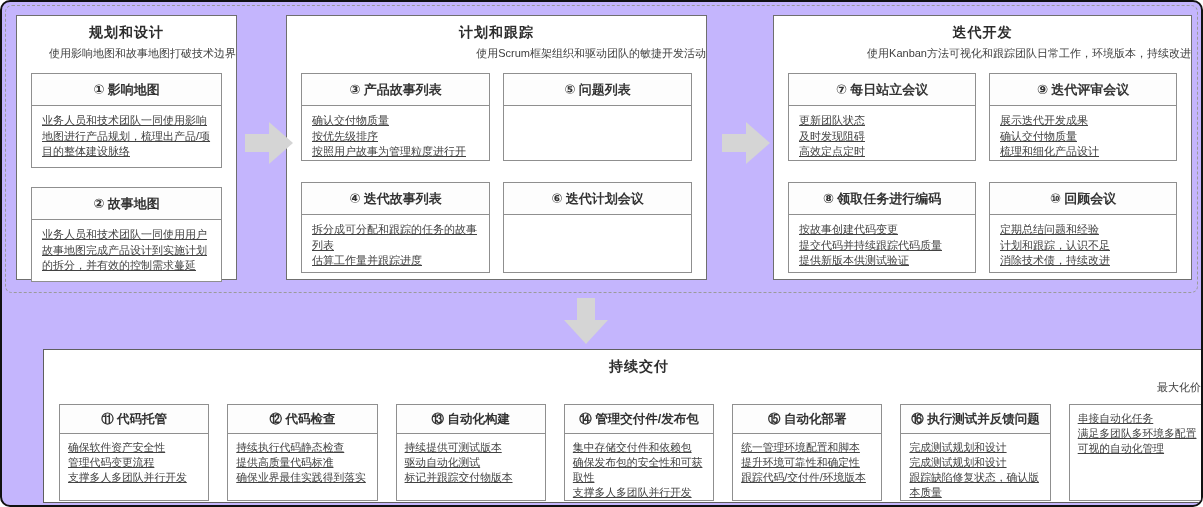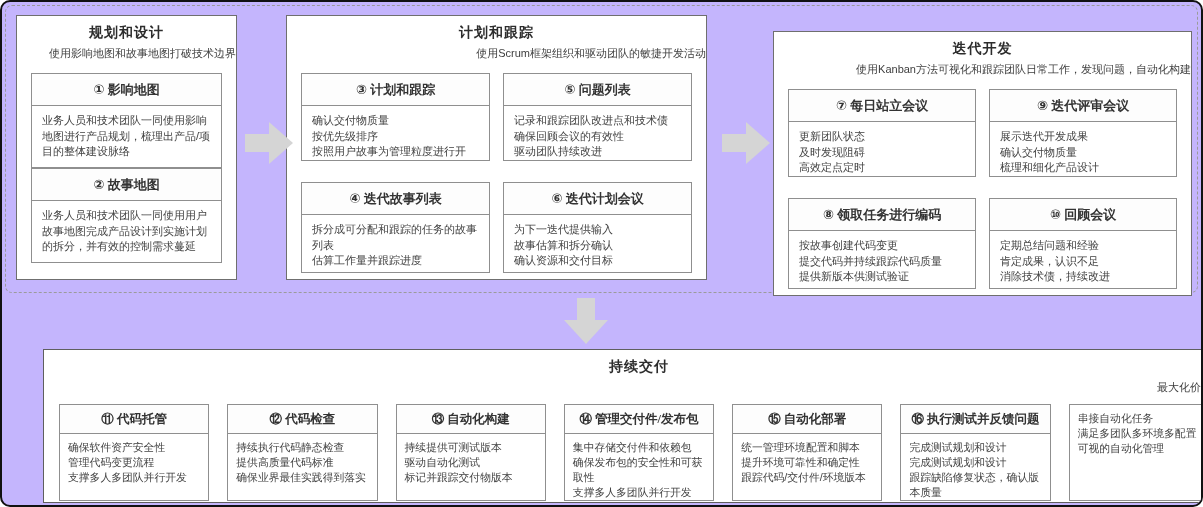--- a/index.html
+++ b/index.html
@@ -10,46 +10,46 @@
   }
   .dashed-region {
     position:absolute; left:3px; top:3px; width:1193px; height:288px;
     border:1px dashed #9b9b9b; border-radius:7px; box-sizing:border-box;
   }
   .group {
     position:absolute; box-sizing:border-box; border:1px solid #6f6f6f; background:#fff;
   }
   .group-planning  { left:14px;  top:13px; width:221px; height:265px; }
   .group-tracking  { left:284px; top:13px; width:421px; height:265px; }
-  .group-iteration { left:771px; top:29px; width:419px; height:265px; }
+  .group-iteration { left:771px; top:13px; width:419px; height:265px; }
   .group-title { text-align:center; font-weight:bold; font-size:14px; color:#2d2d2d; margin-top:8px; letter-spacing:1px; }
   .group-subtitle { text-align:right; font-size:11px; color:#3e3e3e; margin-top:4px; white-space:nowrap; }
 
   .card { border:1px solid #8f8f8f; background:#fff; display:flex; flex-direction:column; box-sizing:border-box; overflow:hidden; }
   .card-header {
     border-bottom:1px solid #8f8f8f; text-align:center; font-size:13px; font-weight:600;
     color:#333; padding:7px 4px 6px; background:#fdfdfd; flex:0 0 auto;
   }
   .card-body { padding:7px 10px; font-size:11px; color:#424242; line-height:1.42; flex:1; }
-  .card-line { margin:0; }
-
-  .cards-col { display:flex; flex-direction:column; padding:12px 14px 0; }
+  .card-line { margin:0;text-decoration:underline; }
+
+  .cards-col { display:flex; flex-direction:column; gap:19px; padding:12px 14px 0; }
   .cards-col .card { height:95px; }
 
   .cards-grid2 { display:grid; grid-template-columns:1fr 1fr; gap:21px 13px; padding:12px 14px 0; }
   .cards-grid2 .card:nth-child(-n+2) { height:88px; }
   .cards-grid2 .card:nth-child(n+3)  { height:91px; }
 
   .delivery {
     position:absolute; left:5px; top:347px; width:1192px; height:154px;
     box-sizing:border-box; border:1px solid #5f5f5f; background:#fff;margin-left:36px;
   }
   .delivery-cards { display:flex; gap:18px; padding:9px 15px 0; }
   .delivery-cards .card { flex:1; height:97px; }
-  .delivery-cards .card-header { font-size:12.5px; padding:6px 2px 5px;font-family:Liberation Serif, serif; }
+  .delivery-cards .card-header { font-size:12.5px; padding:6px 2px 5px; }
   .delivery-cards .card-body { font-size:10.8px; line-height:1.38; padding:6px 8px; }
 
   .arrow-right { position:absolute; display:flex; align-items:center; }
   .arrow-right .shaft { width:24px; height:18px; background:#d5d5d5; }
   .arrow-right .head  { width:0; height:0; border-top:21px solid transparent; border-bottom:21px solid transparent; border-left:24px solid #d5d5d5; }
   .arrow-1 { left:243px; top:120px; }
   .arrow-2 { left:720px; top:120px; }
 
   .arrow-down { position:absolute; left:562px; top:296px; display:flex; flex-direction:column; align-items:center; }
   .arrow-down .shaft { width:18px; height:22px; background:#d5d5d5; }
@@ -79,56 +79,46 @@
           </div>
         </div>
       </div>
   </section>
 
   <section class="group group-tracking">
     <div class="group-title">计划和跟踪</div>
     <div class="group-subtitle">使用Scrum框架组织和驱动团队的敏捷开发活动</div>
     <div class="cards-grid2">
         <div class="card">
-          <div class="card-header">③ 计划和跟踪</div>
+          <div class="card-header">③ 产品故事列表</div>
           <div class="card-body">
             <div class="card-line">确认交付物质量</div>
             <div class="card-line">按优先级排序</div>
             <div class="card-line">按照用户故事为管理粒度进行开发，测试和交付活动</div>
           </div>
         </div>
         <div class="card">
           <div class="card-header">⑤ 问题列表</div>
-          <div class="card-body">
-            <div class="card-line">记录和跟踪团队改进点和技术债</div>
-            <div class="card-line">确保回顾会议的有效性</div>
-            <div class="card-line">驱动团队持续改进</div>
-          </div>
         </div>
         <div class="card">
           <div class="card-header">④ 迭代故事列表</div>
           <div class="card-body">
             <div class="card-line">拆分成可分配和跟踪的任务的故事列表</div>
             <div class="card-line">估算工作量并跟踪进度</div>
           </div>
         </div>
         <div class="card">
           <div class="card-header">⑥ 迭代计划会议</div>
-          <div class="card-body">
-            <div class="card-line">为下一迭代提供输入</div>
-            <div class="card-line">故事估算和拆分确认</div>
-            <div class="card-line">确认资源和交付目标</div>
-          </div>
         </div>
       </div>
   </section>
 
   <section class="group group-iteration">
     <div class="group-title">迭代开发</div>
-    <div class="group-subtitle">使用Kanban方法可视化和跟踪团队日常工作，发现问题，自动化构建</div>
+    <div class="group-subtitle">使用Kanban方法可视化和跟踪团队日常工作，环境版本，持续改进</div>
     <div class="cards-grid2">
         <div class="card">
           <div class="card-header">⑦ 每日站立会议</div>
           <div class="card-body">
             <div class="card-line">更新团队状态</div>
             <div class="card-line">及时发现阻碍</div>
             <div class="card-line">高效定点定时</div>
           </div>
         </div>
         <div class="card">
@@ -144,21 +134,21 @@
           <div class="card-body">
             <div class="card-line">按故事创建代码变更</div>
             <div class="card-line">提交代码并持续跟踪代码质量</div>
             <div class="card-line">提供新版本供测试验证</div>
           </div>
         </div>
         <div class="card">
           <div class="card-header">⑩ 回顾会议</div>
           <div class="card-body">
             <div class="card-line">定期总结问题和经验</div>
-            <div class="card-line">肯定成果，认识不足</div>
+            <div class="card-line">计划和跟踪，认识不足</div>
             <div class="card-line">消除技术债，持续改进</div>
           </div>
         </div>
       </div>
   </section>
 
   <div class="arrow-right arrow-1">
     <div class="shaft"></div>
     <div class="head"></div>
   </div>

